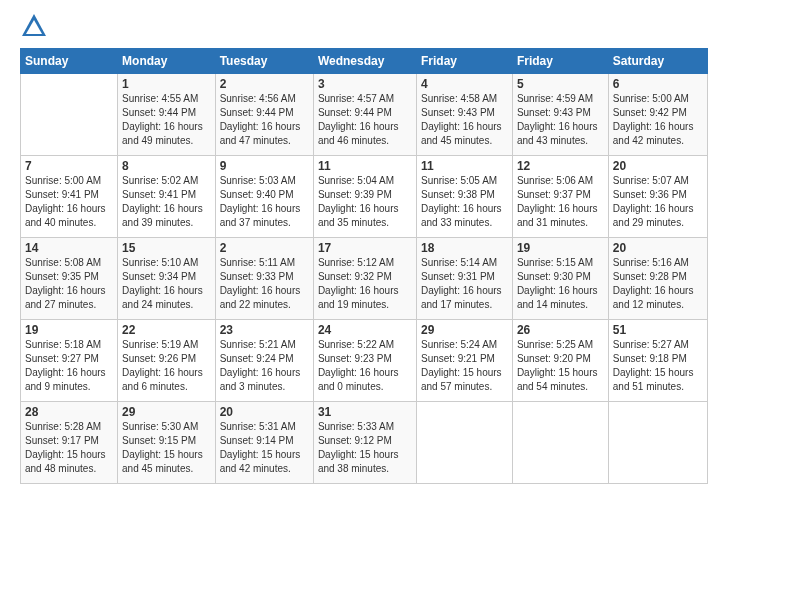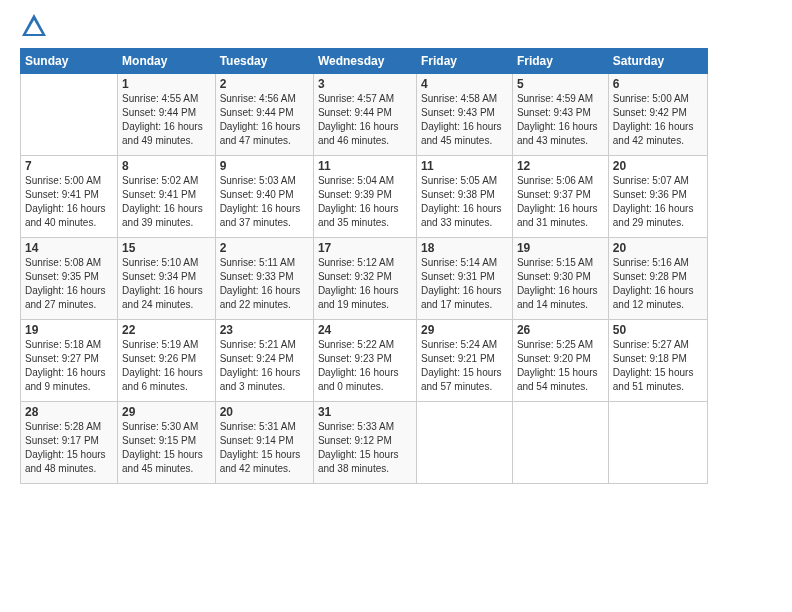--- a/index.html
+++ b/index.html
@@ -242,21 +242,21 @@
           </td>
           <td>
             <span class="day-number">29</span>
             <div class="day-info">Sunrise: 5:24 AM<br>Sunset: 9:21 PM<br>Daylight: 15 hours<br>and 57 minutes.</div>
           </td>
           <td>
             <span class="day-number">26</span>
             <div class="day-info">Sunrise: 5:25 AM<br>Sunset: 9:20 PM<br>Daylight: 15 hours<br>and 54 minutes.</div>
           </td>
           <td>
-            <span class="day-number">50</span>
+            <span class="day-number">51</span>
             <div class="day-info">Sunrise: 5:27 AM<br>Sunset: 9:18 PM<br>Daylight: 15 hours<br>and 51 minutes.</div>
           </td>
         </tr>
         <tr>
           <td>
             <span class="day-number">28</span>
             <div class="day-info">Sunrise: 5:28 AM<br>Sunset: 9:17 PM<br>Daylight: 15 hours<br>and 48 minutes.</div>
           </td>
           <td>
             <span class="day-number">29</span>

